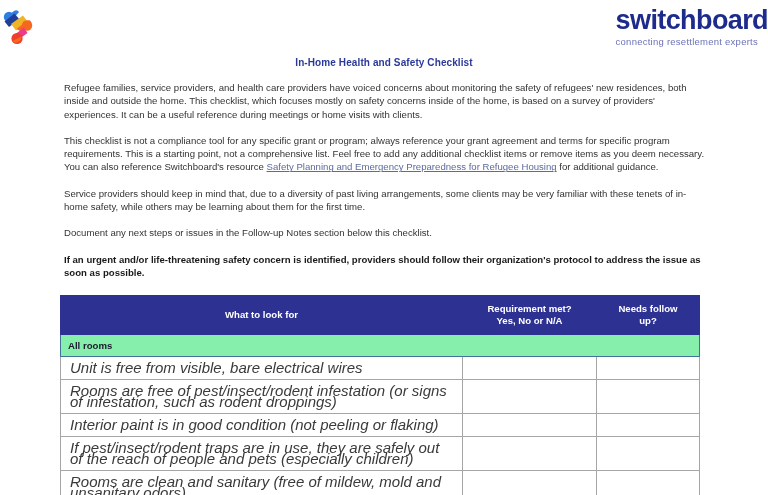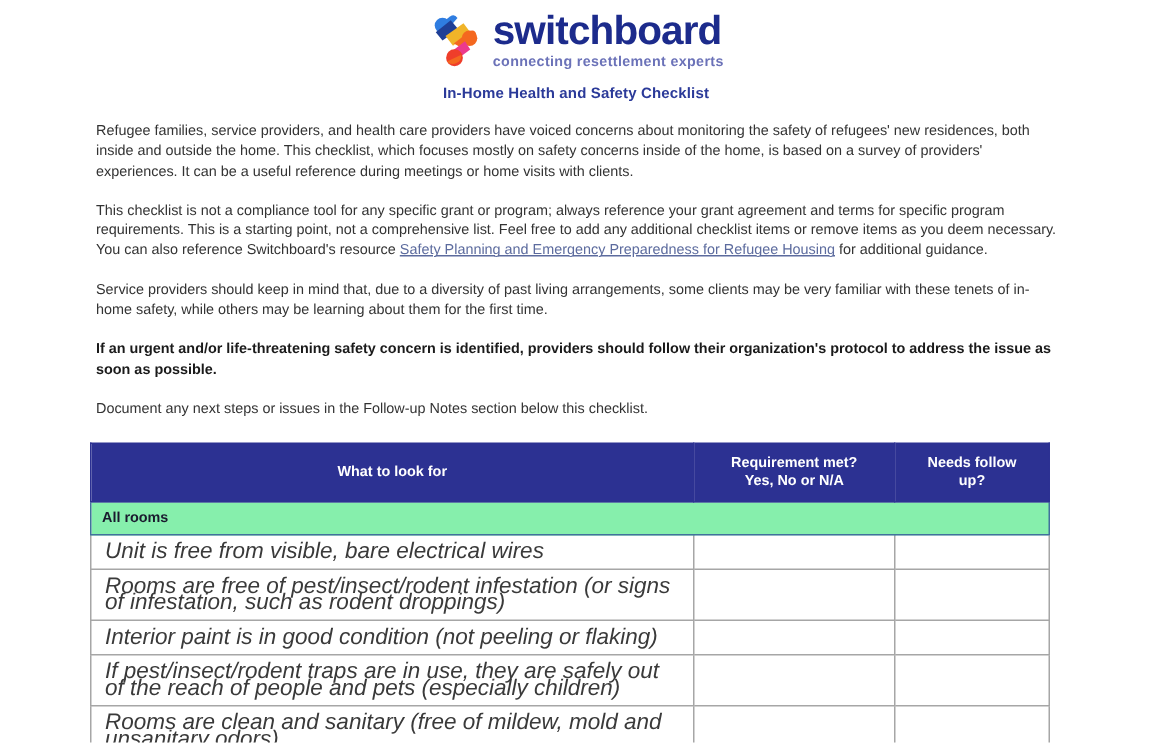--- a/index.html
+++ b/index.html
@@ -18,21 +18,21 @@
     position: relative;
     width: 768px;
     height: 495px;
     box-sizing: border-box;
   }
 
   
   .logo-block {
     display: flex;
     align-items: center;
-    justify-content: center;
+    justify-content: space-between;
     gap: 9px;
     padding-top: 8px;
     height: 46px;
     box-sizing: border-box;
   }
   .logo-mark {
     width: 34px;
     height: 38px;
     flex: 0 0 auto;
     display: block;
@@ -49,21 +49,20 @@
     color: #1c2b8c;
     letter-spacing: -0.6px;
     line-height: 1;
   }
   .logo-tagline {
     font-size: 9.5px;
     color: #6b72b8;
     letter-spacing: 0.25px;
     margin-top: 3px;
     line-height: 1;
-    font-weight: bold;
   }
 
   
   .doc-title {
     text-align: center;
     font-size: 10px;
     font-weight: bold;
     color: #2b3a99;
     margin: 11px 0 0 0;
     letter-spacing: 0.1px;
@@ -166,23 +165,23 @@
 
   <h1 class="doc-title">In-Home Health and Safety Checklist</h1>
 
   <div class="body-wrap">
     <p class="para">Refugee families, service providers, and health care providers have voiced concerns about monitoring the safety of refugees' new residences, both inside and outside the home. This checklist, which focuses mostly on safety concerns inside of the home, is based on a survey of providers' experiences. It can be a useful reference during meetings or home visits with clients.</p>
 
     <p class="para"><span>This checklist is not a compliance tool for any specific grant or program; always reference your grant agreement and terms for specific program requirements. This is a starting point, not a comprehensive list. Feel free to add any additional checklist items or remove items as you deem necessary. You can also reference Switchboard's resource </span><a class="inline-link" href="#">Safety Planning and Emergency Preparedness for Refugee Housing</a><span> for additional guidance.</span></p>
 
     <p class="para">Service providers should keep in mind that, due to a diversity of past living arrangements, some clients may be very familiar with these tenets of in-home safety, while others may be learning about them for the first time.</p>
 
+    <p class="para">Document any next steps or issues in the Follow-up Notes section below this checklist.</p>
+
     <p class="para bold">If an urgent and/or life-threatening safety concern is identified, providers should follow their organization's protocol to address the issue as soon as possible.</p>
-
-    <p class="para">Document any next steps or issues in the Follow-up Notes section below this checklist.</p>
   </div>
 
   <div class="table-wrap">
     <table class="checklist">
       <colgroup>
         <col class="c1">
           <col class="c2">
           <col class="c3">
       </colgroup>
       <thead>

